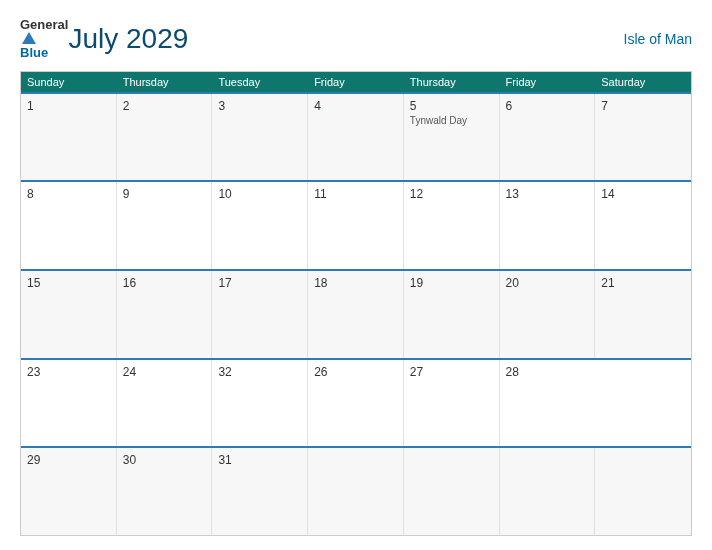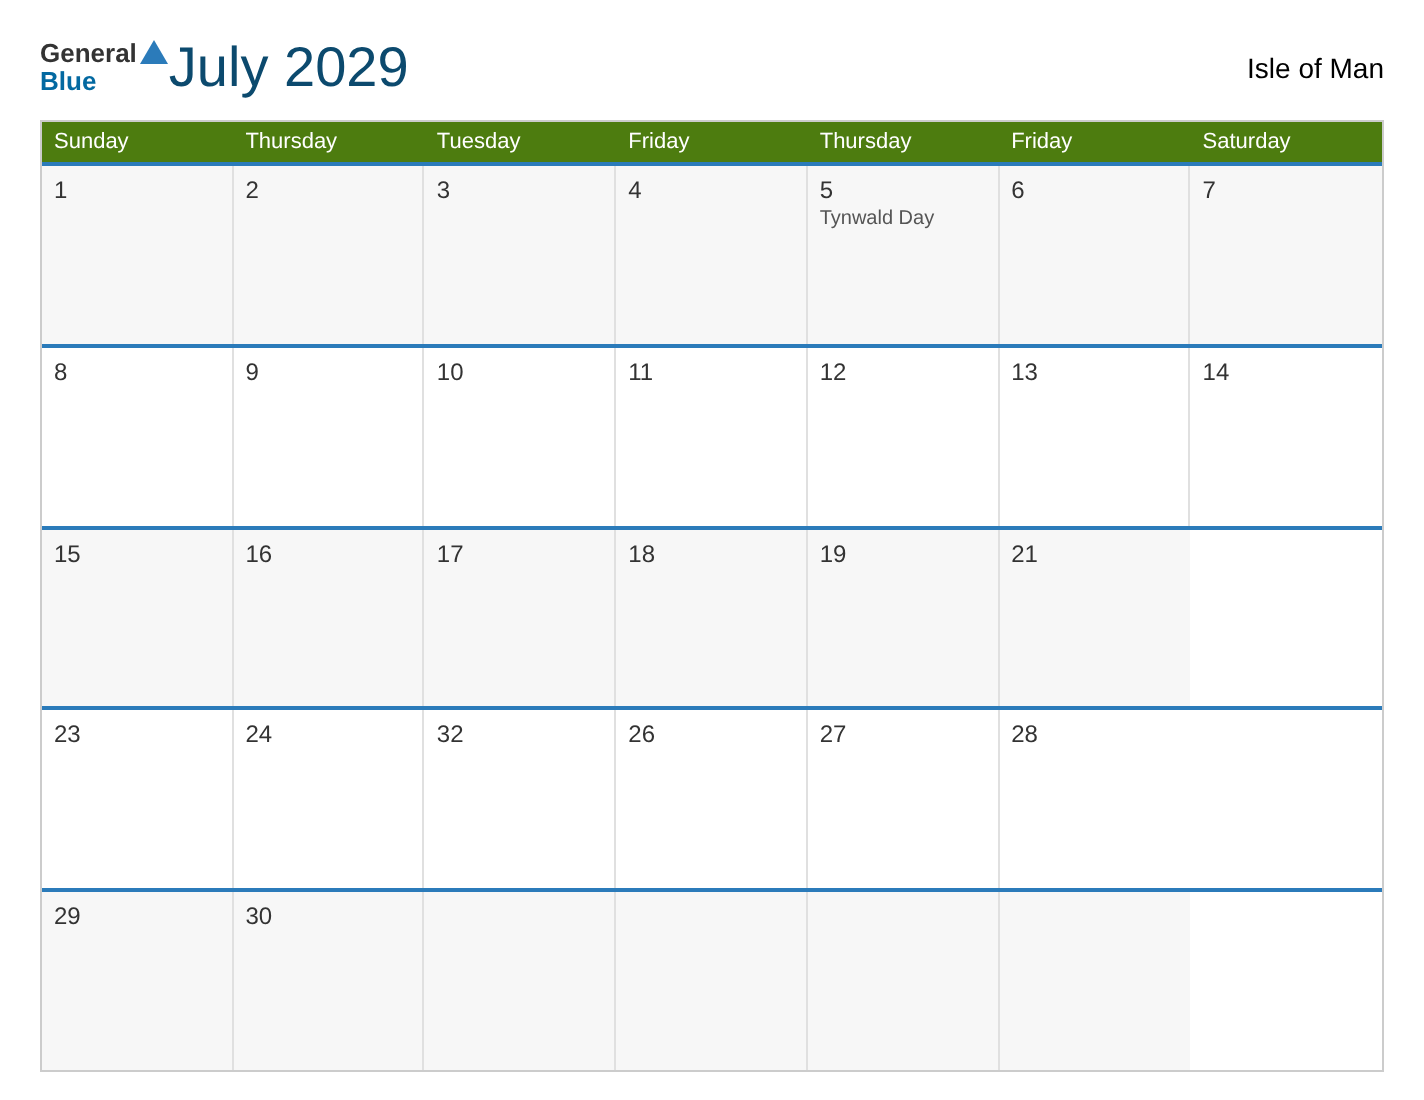--- a/index.html
+++ b/index.html
@@ -50,46 +50,47 @@
       margin-left: 2px;
       margin-bottom: 2px;
     }
     .logo-block {
       display: flex;
       flex-direction: column;
       align-items: flex-start;
     }
     .logo-top-row {
       display: flex;
-      align-items: flex-end;
+      align-items: flex-start;
+      flex-direction: column;
     }
     .month-title {
       font-size: 28px;
       font-weight: normal;
       color: #0c4a6e;
       text-align: left;
       flex: 1;
     }
     .region {
       font-size: 14px;
-      color: #000000;
+      color: #0369a1;
       text-align: right;
       min-width: 80px;
     }
     
     .calendar {
       flex: 1;
       display: flex;
       flex-direction: column;
       border: 1px solid #ccc;
     }
     .cal-header-row {
       display: grid;
       grid-template-columns: repeat(7, 1fr);
-      background: #4d7c0f;
+      background: #0f766e;
     }
     .cal-header-cell {
       color: #fff;
       font-size: 11px;
       padding: 4px 6px;
       text-align: left;
       font-weight: normal;
     }
     .cal-body {
       flex: 1;
@@ -229,20 +230,23 @@
         <div class="cal-cell">
             <span class="day-num">17</span>
           </div>
         <div class="cal-cell">
             <span class="day-num">18</span>
           </div>
         <div class="cal-cell">
             <span class="day-num">19</span>
           </div>
         <div class="cal-cell">
+            <span class="day-num">20</span>
+          </div>
+        <div class="cal-cell">
             <span class="day-num">21</span>
           </div>
       </div>
 
       <div class="cal-week">
         <div class="cal-cell">
             <span class="day-num">23</span>
           </div>
         <div class="cal-cell">
             <span class="day-num">24</span>
@@ -260,20 +264,23 @@
             <span class="day-num">28</span>
           </div>
       </div>
 
       <div class="cal-week">
         <div class="cal-cell">
             <span class="day-num">29</span>
           </div>
         <div class="cal-cell">
             <span class="day-num">30</span>
+          </div>
+        <div class="cal-cell">
+            <span class="day-num">31</span>
           </div>
         <div class="cal-cell empty"></div>
         <div class="cal-cell empty"></div>
         <div class="cal-cell empty"></div>
         <div class="cal-cell empty"></div>
       </div>
     </div>
   </div>
 </div>
 

